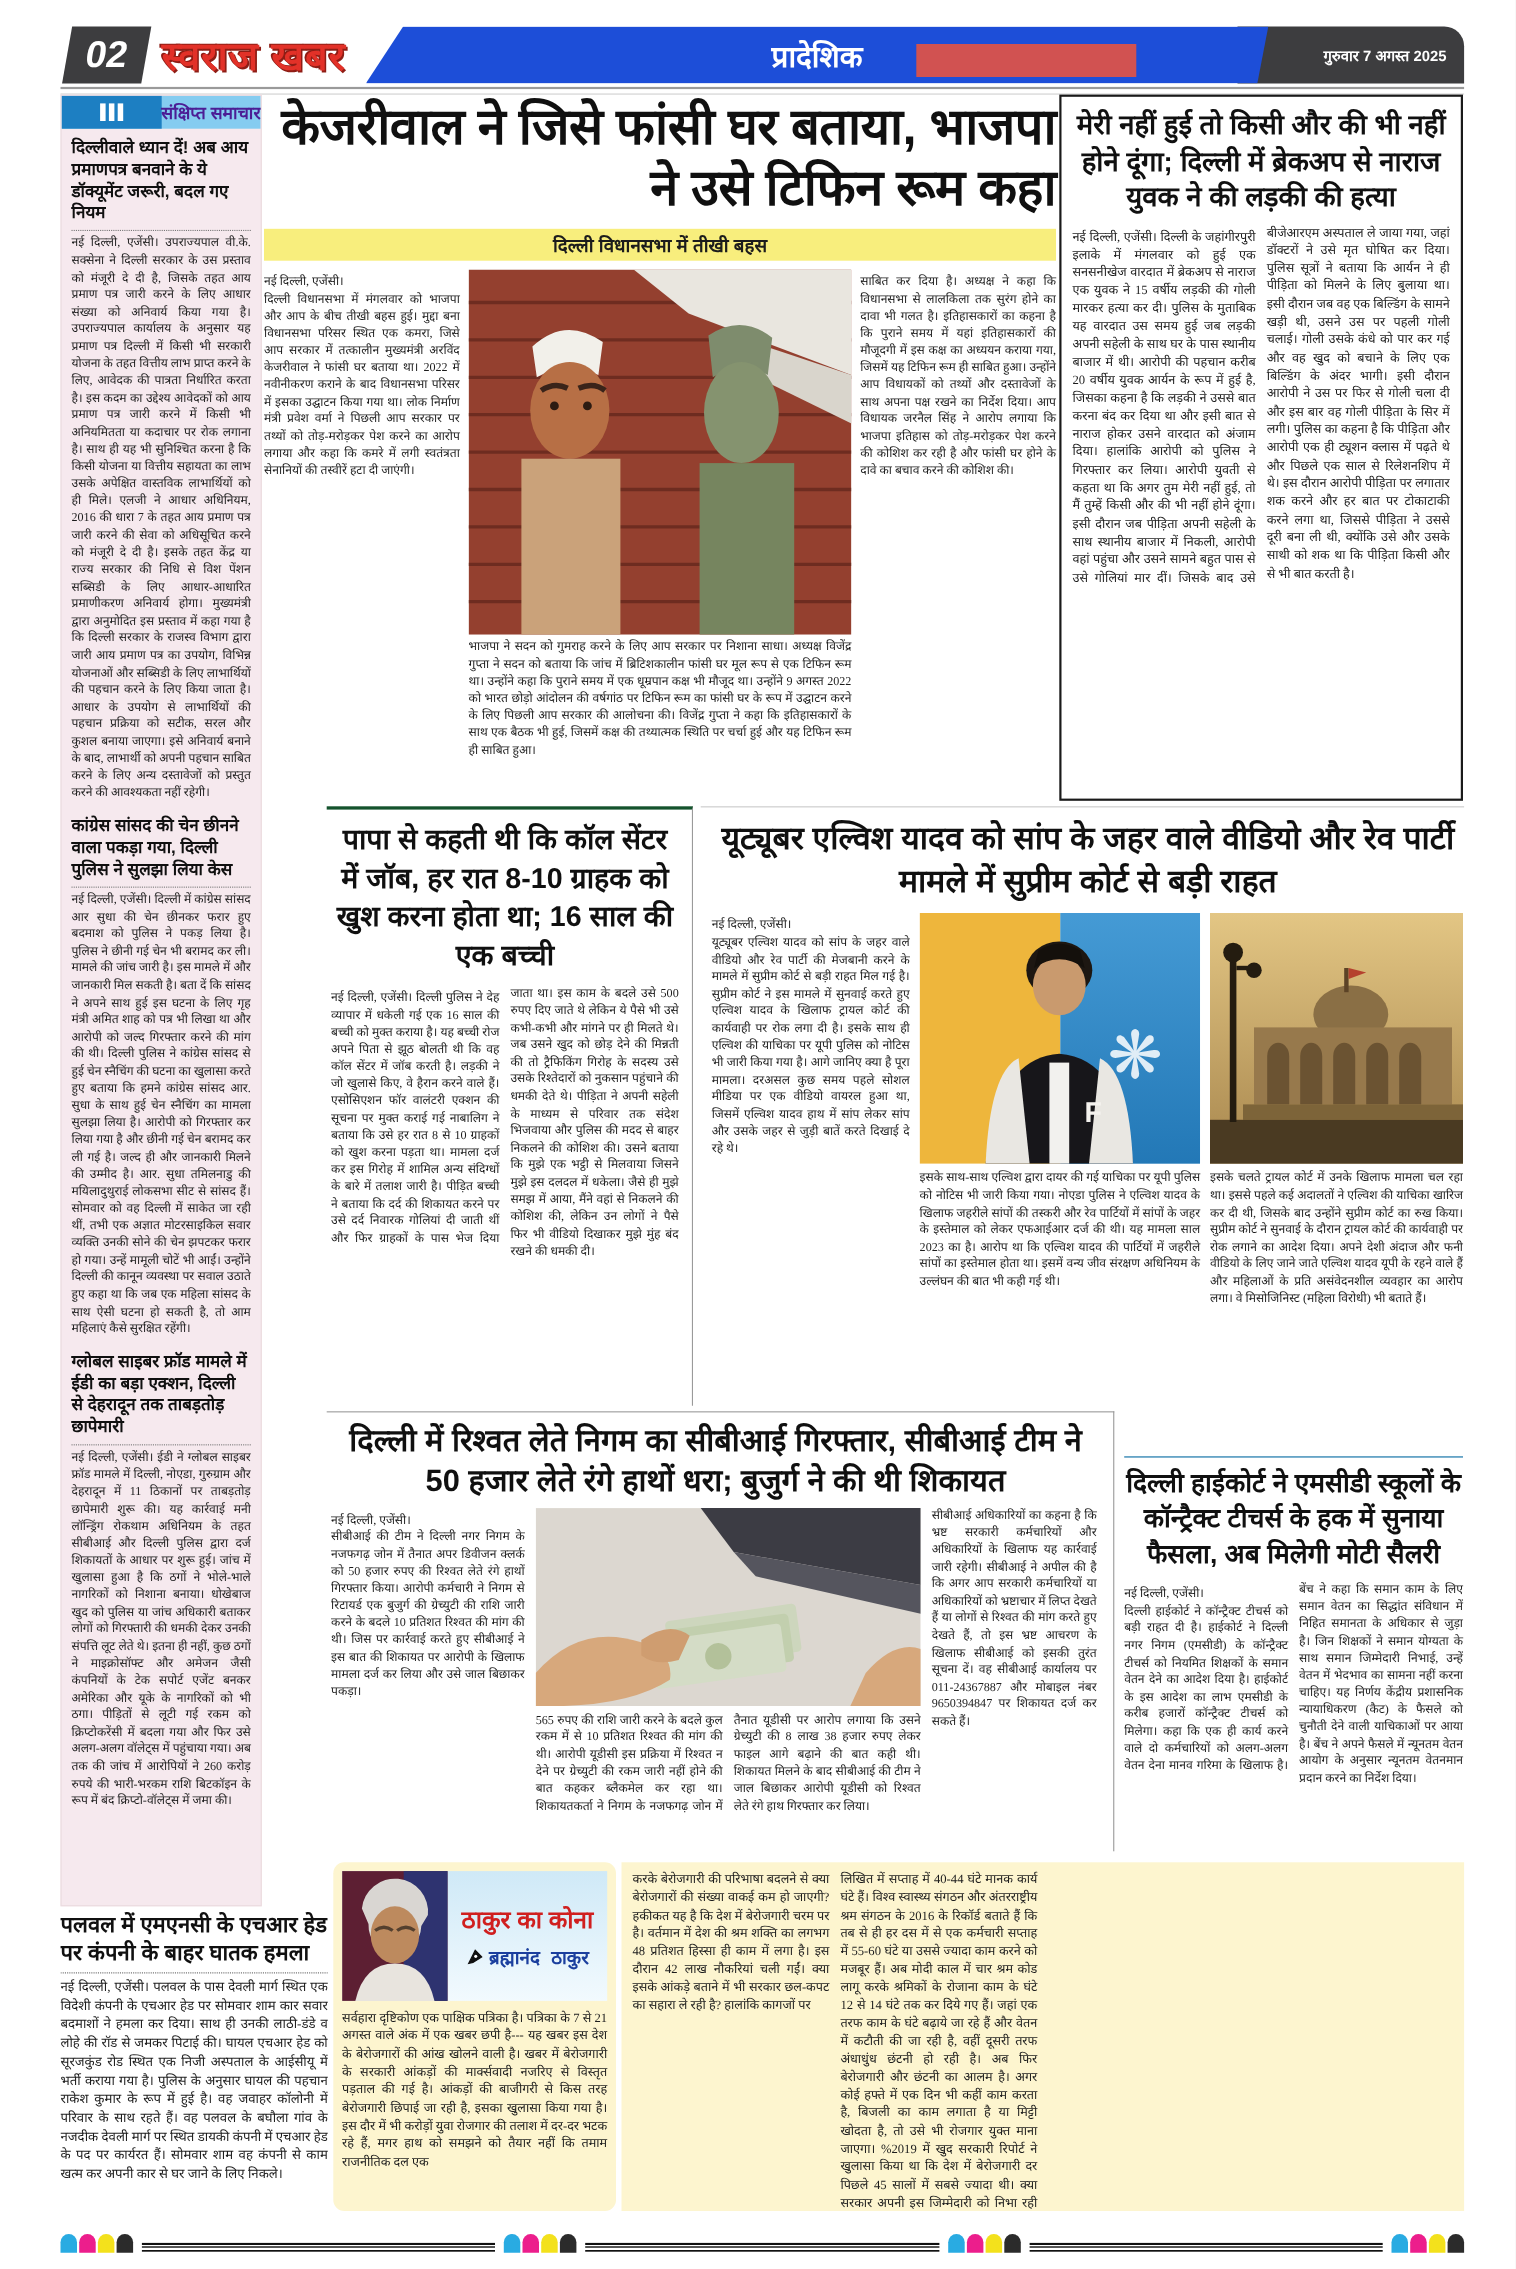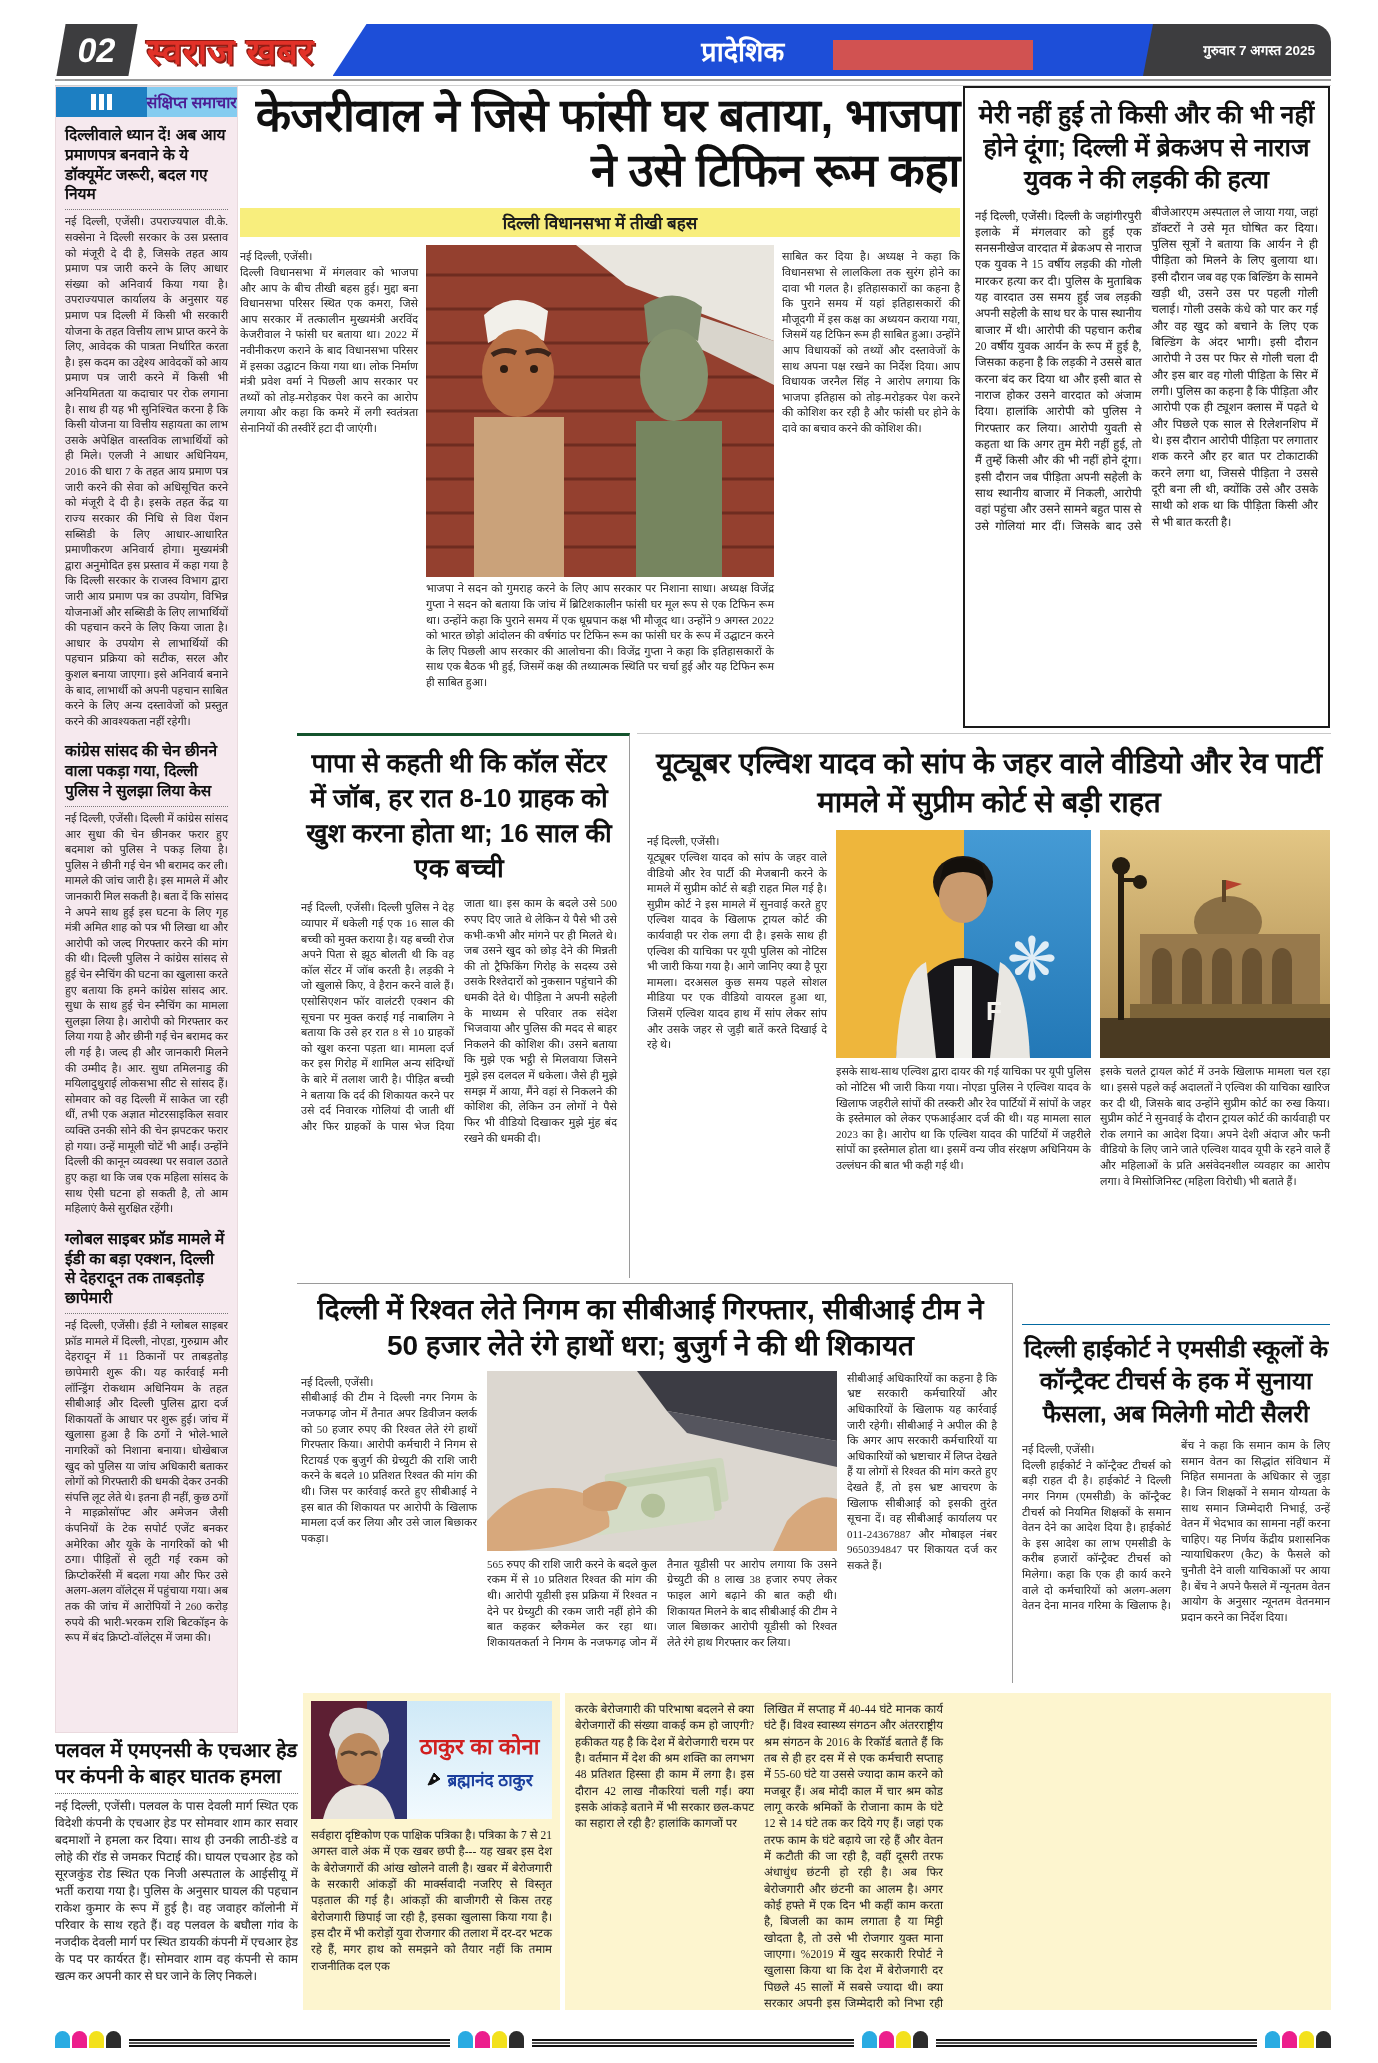--- a/index.html
+++ b/index.html
@@ -69,26 +69,26 @@
   
   .court{position:absolute;left:1022px;top:1283px;width:308px;height:400px;border-top:1px solid #0369a1;
          padding:8px 0 0 0;box-sizing:border-box;margin-top:41px;}
   .court h2{font-size:24px;line-height:1.35;text-align:center;}
   
   .palwal{position:absolute;left:55px;top:1737px;width:243px;height:272px;overflow:hidden;}
   .palwal h2{font-size:20px;line-height:1.3;text-align:left;border-bottom:1px dotted #777;padding-bottom:4px;}
   .palwal .body{font-size:12px;}
   
   .thakur{position:absolute;left:303px;top:1693px;width:257px;height:317px;background:#fdf5cf;
-          padding:8px;box-sizing:border-box;overflow:hidden;}
+          padding:8px;box-sizing:border-box;overflow:hidden;border-radius:10px;}
   .thakur-logo{display:flex;height:118px;background:linear-gradient(180deg,#cfe9f7,#f2fafe);}
   .thakur-photo{width:96px;height:118px;flex:none;}
   .thakur-names{flex:1;display:flex;flex-direction:column;align-items:center;justify-content:center;gap:8px;}
   .thakur-title{font-family:"Liberation Sans",sans-serif;font-weight:bold;font-size:22px;color:#d01f1f;}
-  .thakur-author{font-family:Liberation Sans, sans-serif;font-weight:bold;font-size:17px;color:#1b3f9e;
+  .thakur-author{font-family:Liberation Mono, monospace;font-weight:bold;font-size:17px;color:#1b3f9e;
                  display:flex;align-items:center;gap:5px;justify-content:center;}
   .thakur .body{font-size:11.5px;margin-top:8px;}
   
   .unemp{position:absolute;left:565px;top:1693px;width:766px;height:317px;background:#fdf5cf;
          padding:8px 10px;box-sizing:border-box;overflow:hidden;}
   .unemp-grid{display:grid;grid-template-columns:repeat(4,1fr);gap:10px;height:100%;}
   .unemp .body{font-size:11.5px;margin:0;}
   .unemp-col34{grid-row:1/3;}
   
   .regmarks{position:absolute;left:55px;top:2022px;width:1276px;height:26px;display:flex;

